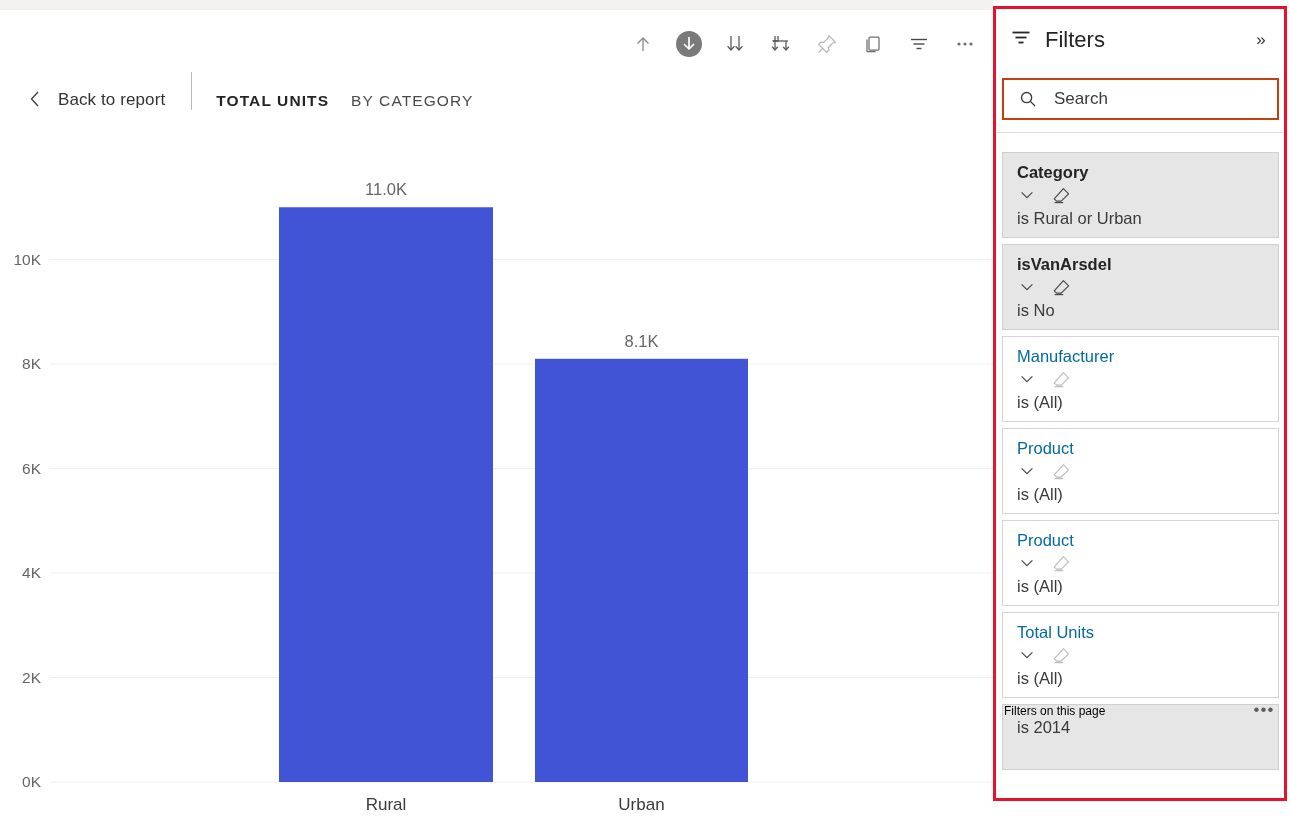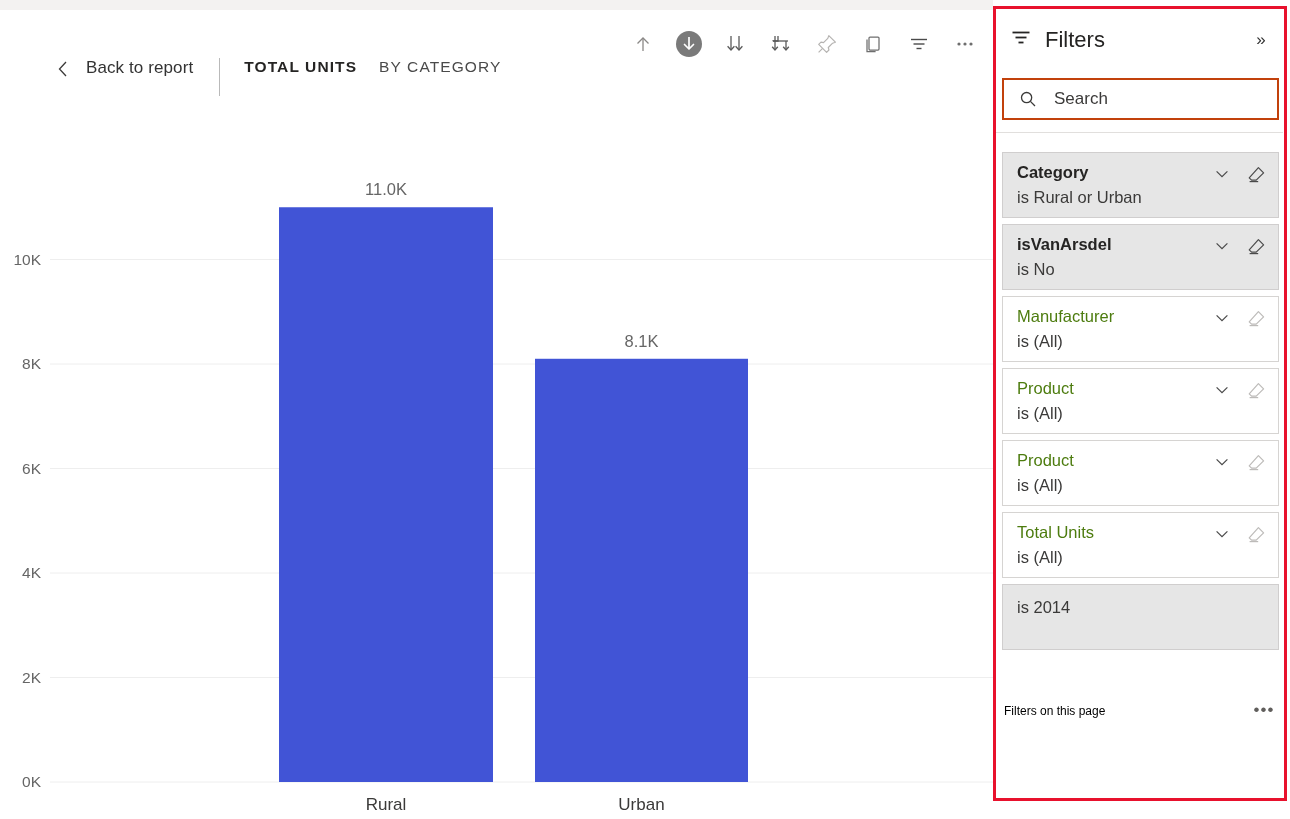--- a/index.html
+++ b/index.html
@@ -44,21 +44,21 @@
     display: flex; align-items: center; justify-content: center;
     cursor: pointer;
     background: transparent; border: none;
   }
   .tb-btn svg { display: block; }
 
   
   .nav-row {
     position: absolute; left: 0; top: 48px;
     width: 941px; height: 52px;
-    display: flex; align-items: flex-start; padding-left: 28px;
+    display: flex; align-items: flex-end;
   }
   .back-chevron {
     margin-left: 24px;
     width: 22px; height: 22px;
     display: flex; align-items: center; justify-content: center;
     cursor: pointer;
   }
   .back-label {
     margin-left: 12px;
     font-size: 17px;
@@ -165,26 +165,26 @@
     background: #ffffff;
     margin-bottom: 6px;
     padding: 9px 12px 8px 14px;
     cursor: pointer;
   }
   .fcard.active {
     background: #e6e6e6;
     border-color: #d0cece;
   }
   .fcard .fc-top {
-    display: flex; align-items: flex-start;
+    display: flex; align-items: flex-start; flex-direction: column;
   }
   .fcard .fc-name {
     flex: 1;
     font-size: 16.5px;
-    color: #4d7c0f;
+    color: #0369a1;
     line-height: 21px;
   }
   .fcard.active .fc-name {
     font-weight: bold;
     color: #252423;
   }
   .fcard .fc-value {
     font-size: 16.5px;
     color: #3b3a39;
     line-height: 22px;

